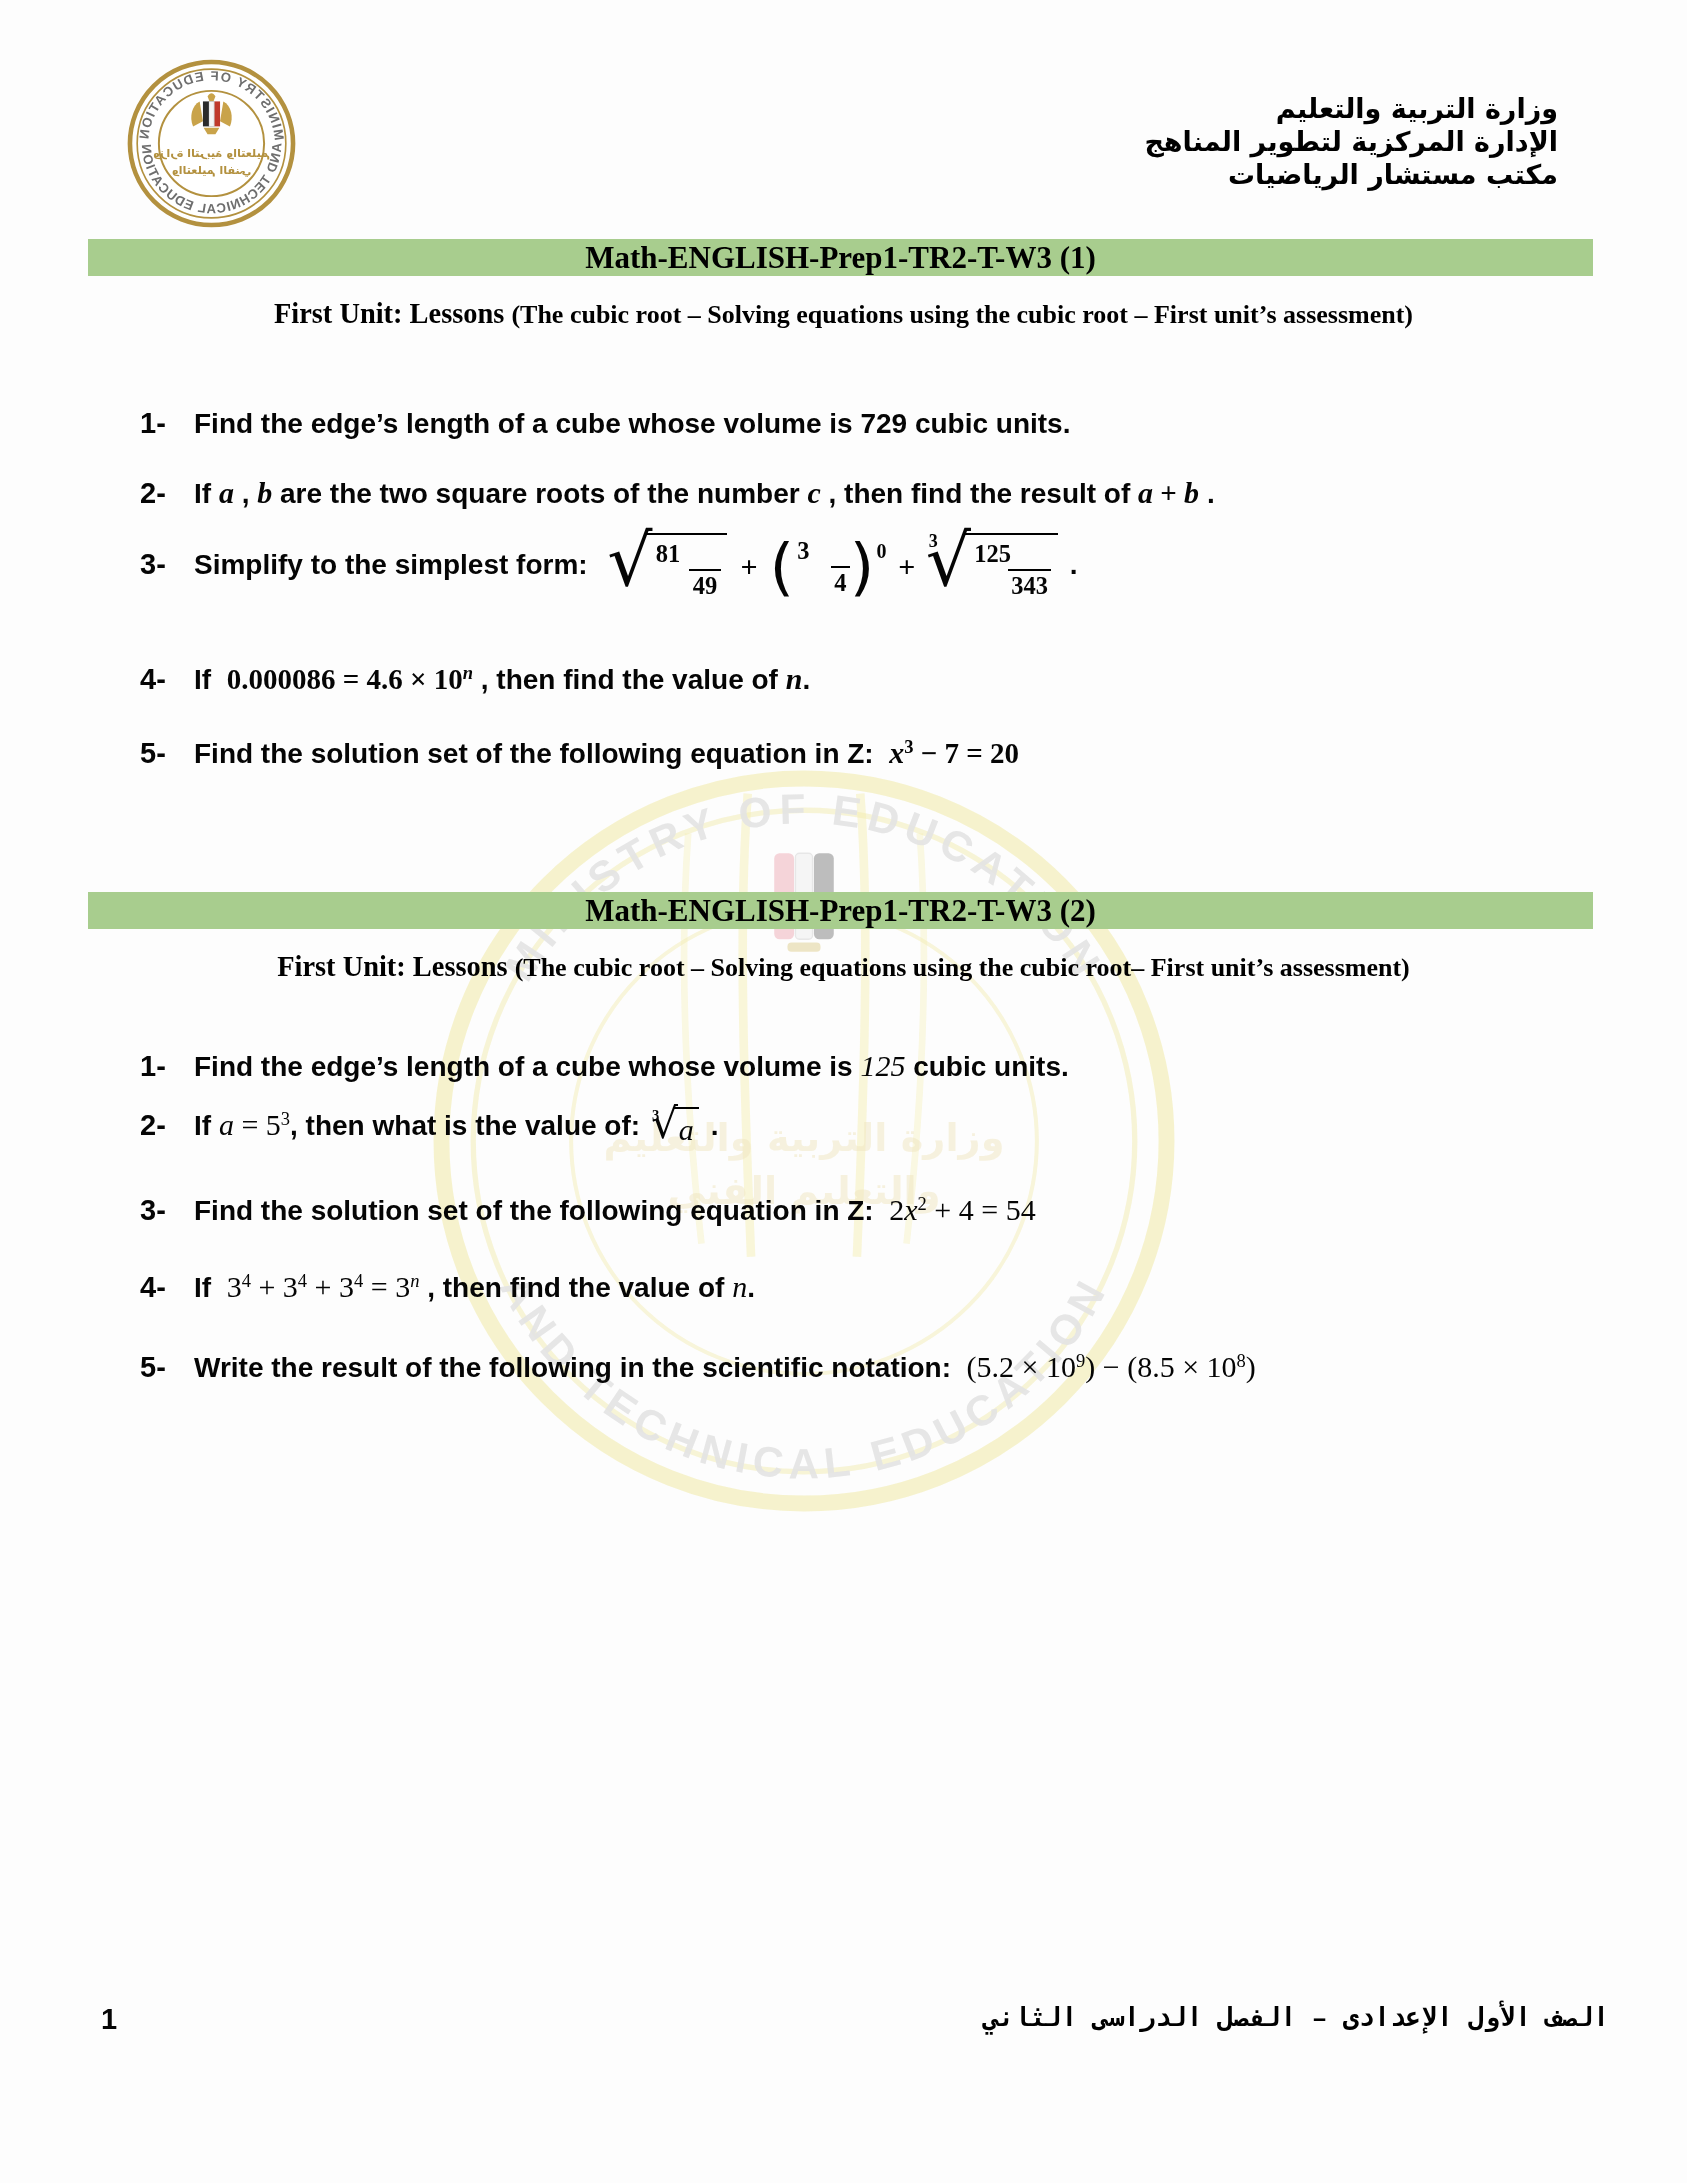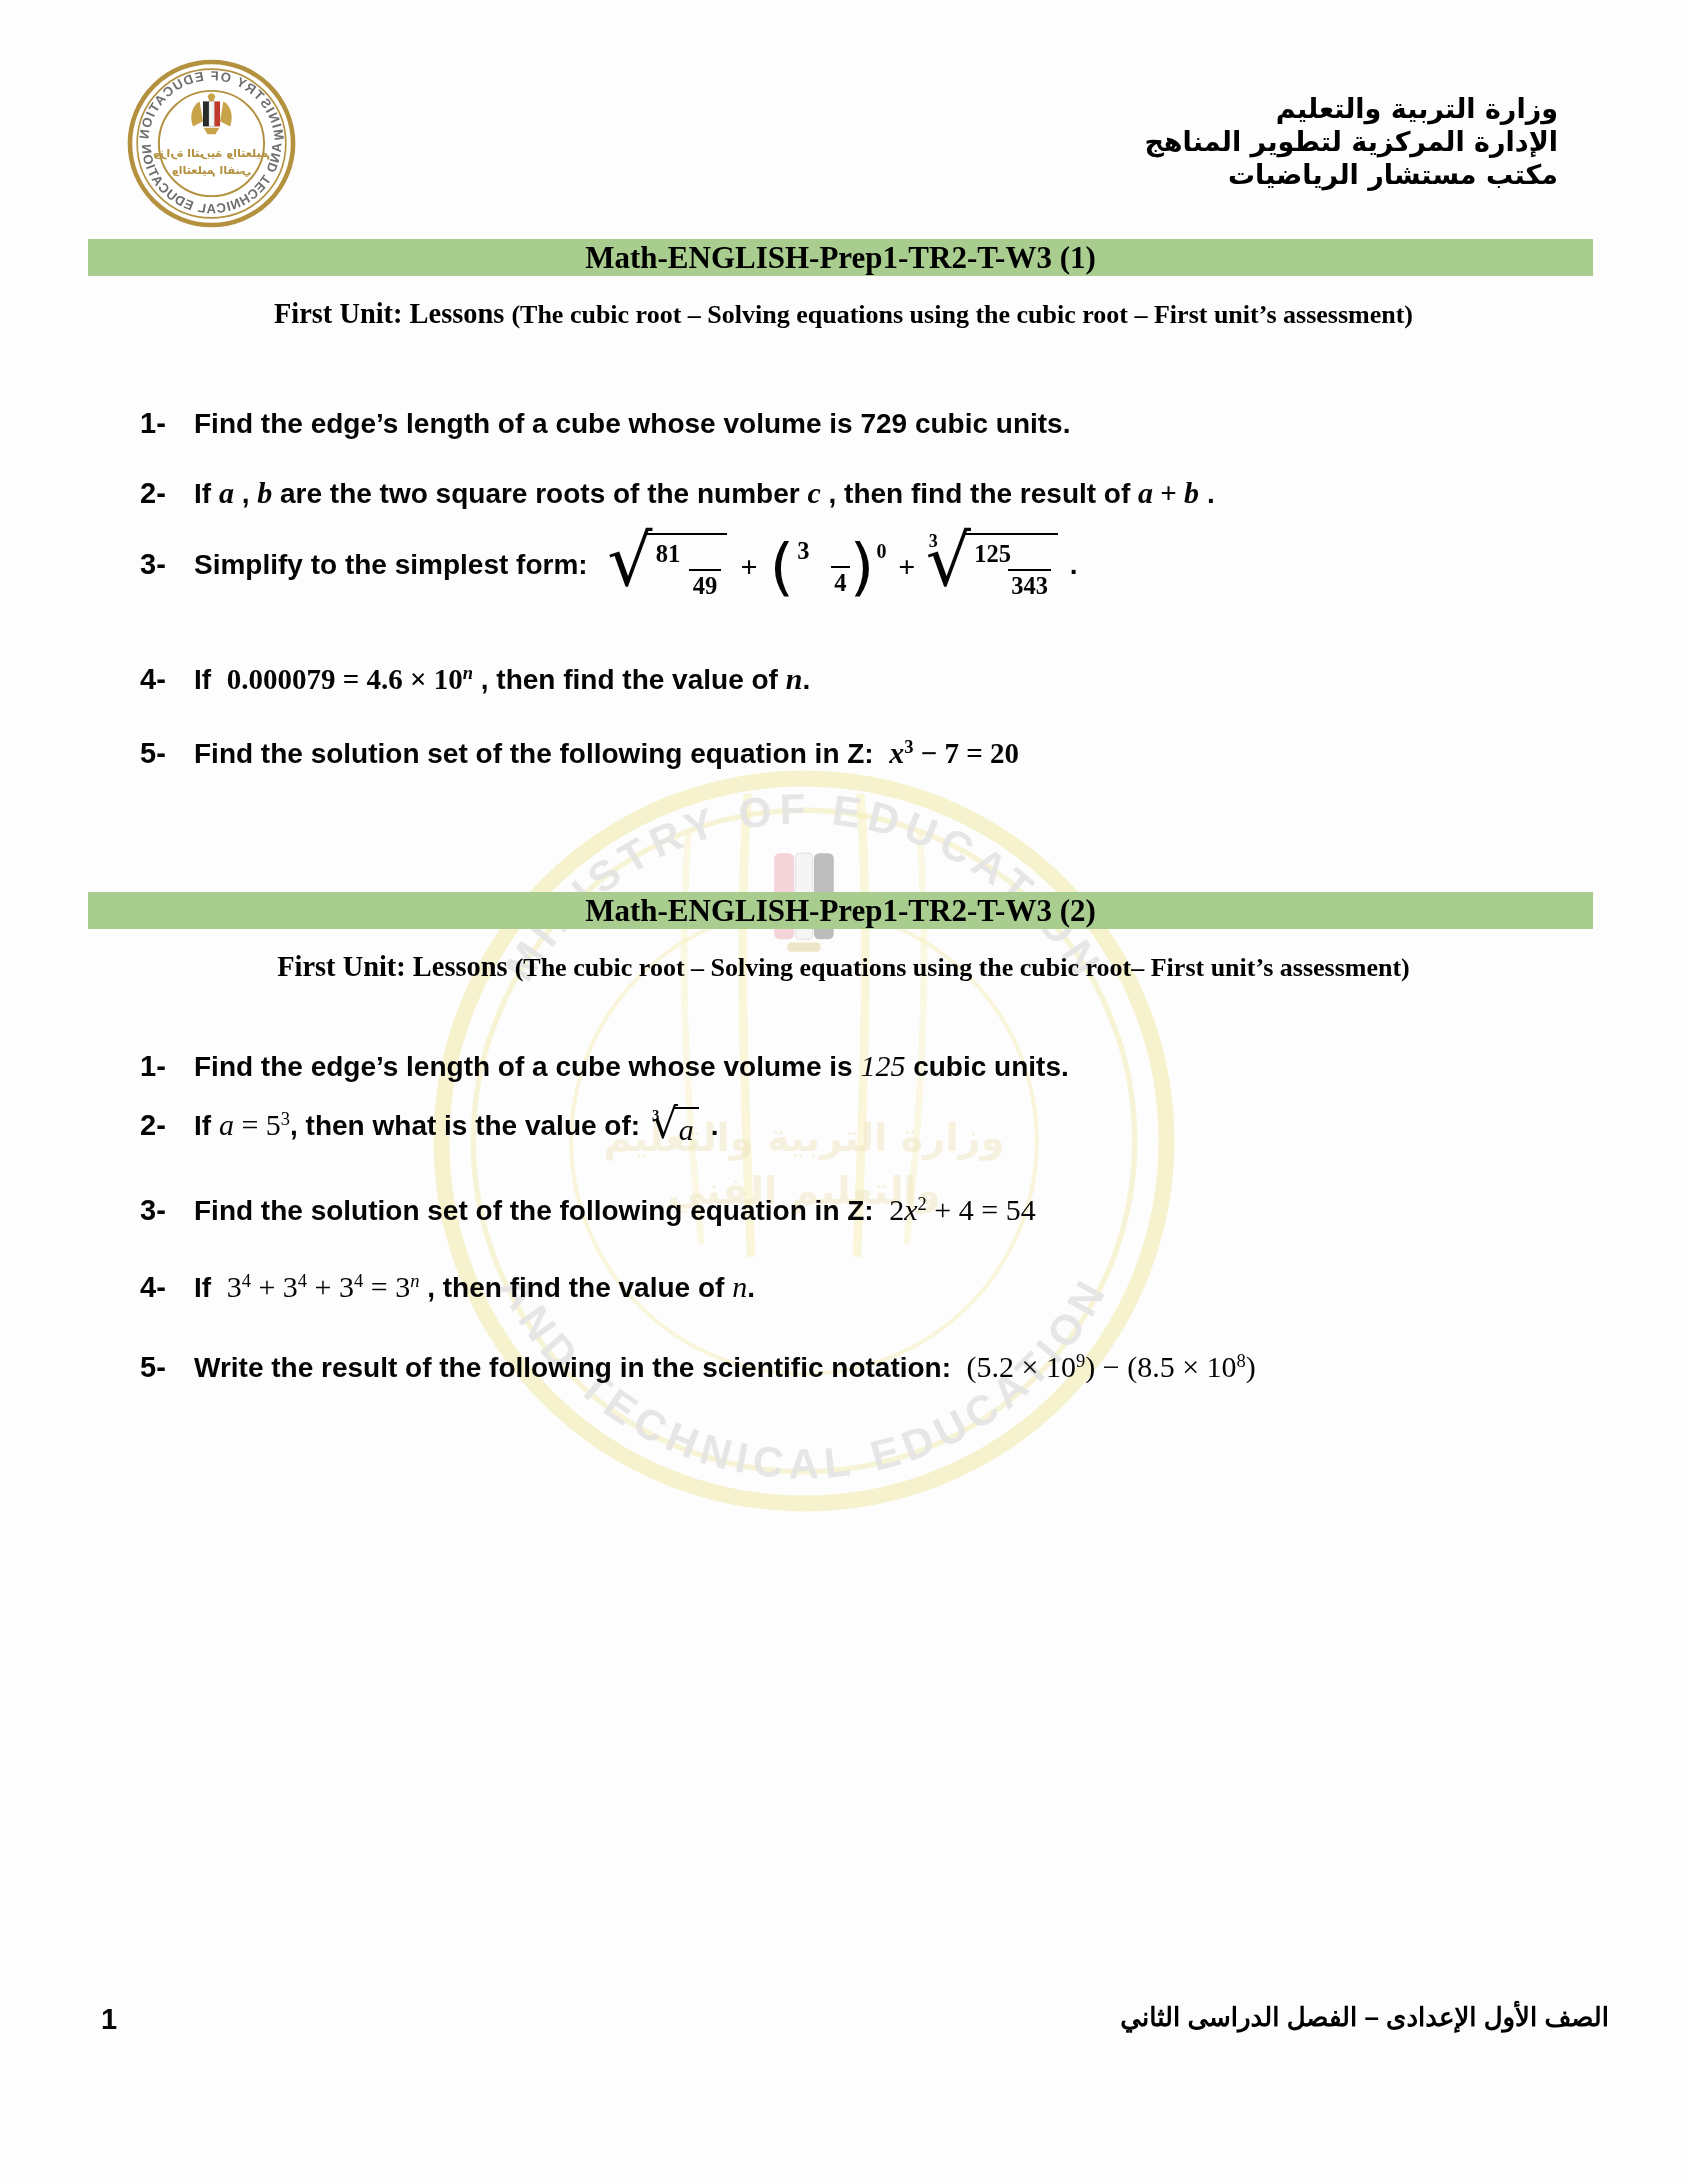--- a/index.html
+++ b/index.html
@@ -49,21 +49,21 @@
   .rad-sm .rsign{font-size:42px;line-height:0.82;}
   .rad-sm .rbody{border-top:2px solid #000;margin-left:-4.6px;padding:2px 5.3px 0;}
   .rad-sm .ridx{font-size:14.6px;margin:-1.3px -8px 0 0;}
   
   .paren-grp{display:inline-flex;align-items:center;vertical-align:middle;margin:0 2.6px;}
   .bigp{font-family:"DejaVu Sans",sans-serif;font-weight:400;font-size:63px;line-height:0.80;}
   .psup{font-family:"Liberation Serif",serif;font-weight:700;font-size:20px;align-self:flex-start;margin:1.3px 0 0 2px;}
   
   .footer-num{position:absolute;left:101px;top:2003px;font-weight:700;font-size:29px;z-index:1;}
   .footer-ar{position:absolute;right:78px;top:2002px;z-index:1;direction:rtl;
-             font-family:Liberation Sans, sans-serif;font-weight:700;font-size:26px;color:#000;}
+             font-family:Liberation Mono, monospace;font-weight:700;font-size:26px;color:#000;}
 </style>
 </head>
 <body>
 
 <div class="page">
 
   <svg class="wm" viewBox="0 0 1170 1170" aria-hidden="true">
     <defs>
       <path id="wmTop" d="M 105,585 A 480,480 0 0 1 1065,585"></path>
       <path id="wmBot" d="M 75,585 A 510,510 0 0 0 1095,585"></path>
@@ -131,21 +131,21 @@
     </div>
 
   <div class="subtitle" style="top:298px;"><span class="sub-lead">First Unit: Lessons </span><span class="sub-paren">(The cubic root – Solving equations using the cubic root – First unit’s assessment)</span></div>
 
   <div class="q" style="top:405px;"><span class="qn">1-</span><span class="qt">Find the edge’s length of a cube whose volume is 729 cubic units.</span></div>
 
   <div class="q" style="top:474px;"><span class="qn">2-</span><span class="qt">If </span><i class="mb">a</i><span class="qt"> , </span><i class="mb">b</i><span class="qt"> are the two square roots of the number </span><i class="mb">c</i><span class="qt"> , then find the result of </span><i class="mb">a</i><span class="mu"> + </span><i class="mb">b</i><span class="qt"> .</span></div>
 
   <div class="q" style="top:533px;"><span class="qn">3-</span><span class="qt">Simplify to the simplest form:  </span><span class="rad"><span class="rsign">√</span><span class="rbody"><span class="frac"><span class="fn">81</span><span class="fd">49</span></span></span></span><span class="mop">+</span><span class="paren-grp"><span class="bigp">(</span><span class="frac"><span class="fn">3</span><span class="fd">4</span></span><span class="bigp">)</span><span class="psup">0</span></span><span class="mop">+</span><span class="rad"><span class="ridx">3</span><span class="rsign">√</span><span class="rbody"><span class="frac"><span class="fn">125</span><span class="fd">343</span></span></span></span><span class="qt"> .</span></div>
 
-  <div class="q" style="top:660px;"><span class="qn">4-</span><span class="qt">If  </span><span class="mu">0.000079</span><span class="mu"> = </span><span class="mu">4.6 × 10</span><sup class="msup-i">n</sup><span class="qt"> , then find the value of </span><i class="mb">n</i><span class="qt">.</span></div>
+  <div class="q" style="top:660px;"><span class="qn">4-</span><span class="qt">If  </span><span class="mu">0.000086</span><span class="mu"> = </span><span class="mu">4.6 × 10</span><sup class="msup-i">n</sup><span class="qt"> , then find the value of </span><i class="mb">n</i><span class="qt">.</span></div>
 
   <div class="q" style="top:734px;"><span class="qn">5-</span><span class="qt">Find the solution set of the following equation in Z:  </span><i class="mb">x</i><sup class="msup">3</sup><span class="mu"> − 7 = 20</span></div>
 
   <div class="gbar" style="top:892px;">
       <span>Math-ENGLISH-Prep1-TR2-T-W3 (2)</span>
     </div>
 
   <div class="subtitle" style="top:951px;"><span class="sub-lead">First Unit: Lessons </span><span class="sub-paren">(The cubic root – Solving equations using the cubic root– First unit’s assessment)</span></div>
 
   <div class="q" style="top:1047px;"><span class="qn">1-</span><span class="qt">Find the edge’s length of a cube whose volume is </span><i class="mr">125</i><span class="qt"> cubic units.</span></div>

